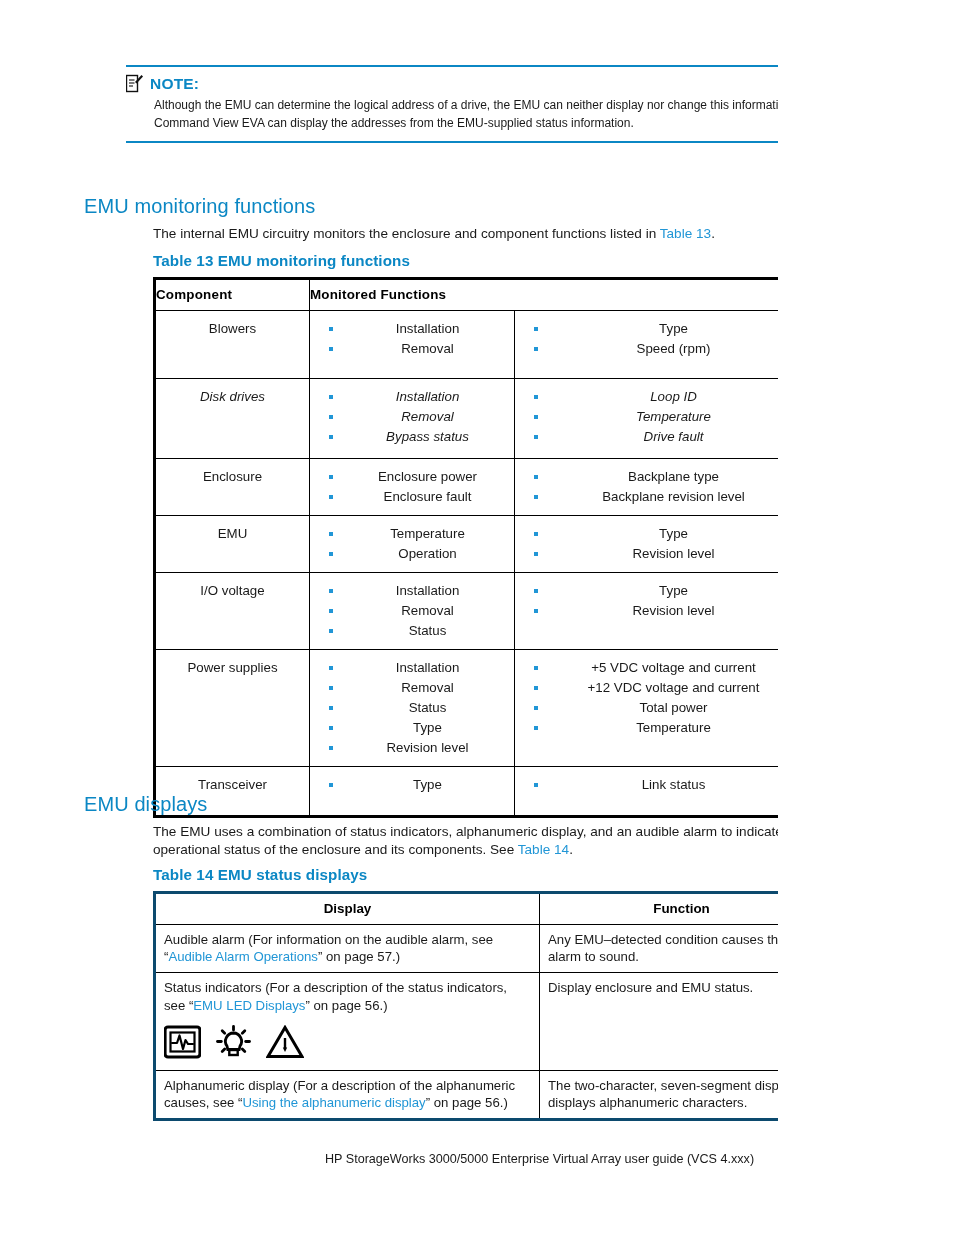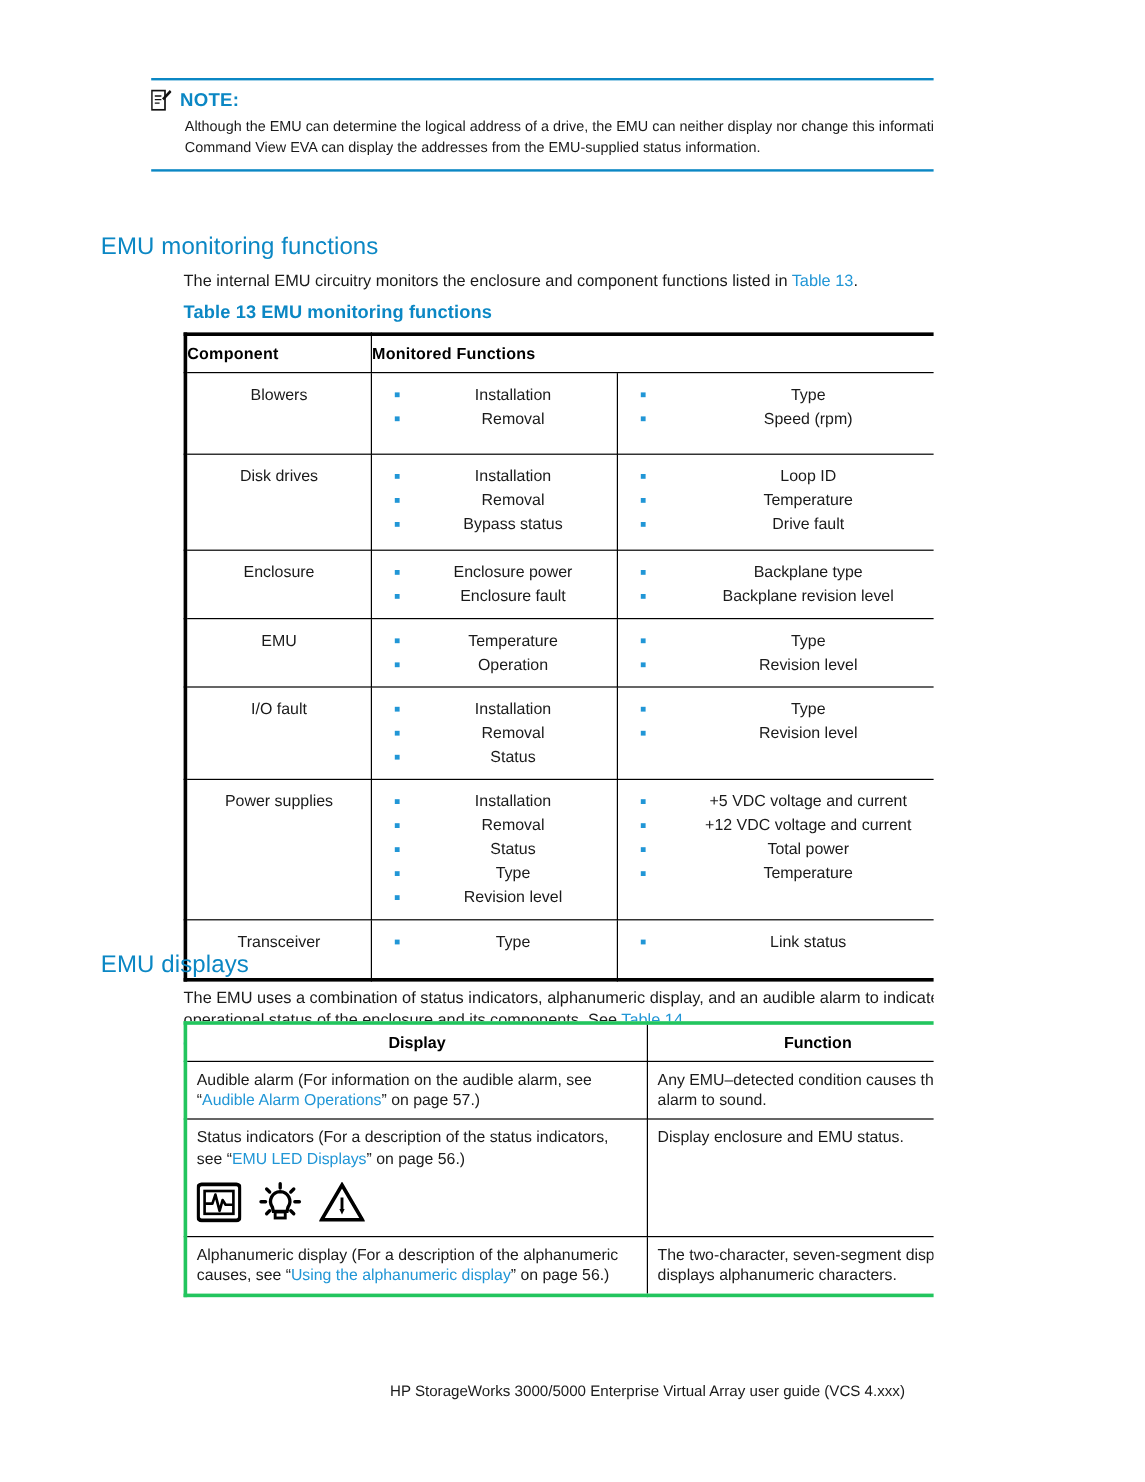--- a/index.html
+++ b/index.html
@@ -140,24 +140,24 @@
     top: 8px;
     width: 4px;
     height: 4px;
     background: #2196d6;
   }
 
   
   .t14 {
     position: absolute;
     left: 153px;
-    top: 851px;
+    top: 891px;
     width: 670px;
     border-collapse: collapse;
-    border: 3px solid #22c55e;
+    border: 3px solid #0c4a6e;
     table-layout: fixed;
     background: #fff;
   }
   .t14 th, .t14 td {
     border: 1px solid #000;
     vertical-align: top;
   }
   .t14 thead th {
     text-align: center;
     font-size: 13.4px;
@@ -244,21 +244,21 @@
           </ul>
         </td>
         <td class="fn">
           <ul class="bl">
             <li>Type</li>
             <li>Speed (rpm)</li>
           </ul>
         </td>
       </tr>
 
-      <tr style="height:80px;">
+      <tr style="height:80px;font-style:italic;">
         <td class="comp">Disk  drives</td>
         <td class="fn">
           <ul class="bl">
             <li>Installation</li>
             <li>Removal</li>
             <li>Bypass status</li>
           </ul>
         </td>
         <td class="fn">
           <ul class="bl">
@@ -295,21 +295,21 @@
         </td>
         <td class="fn">
           <ul class="bl">
             <li>Type</li>
             <li>Revision level</li>
           </ul>
         </td>
       </tr>
 
       <tr style="height:63px;">
-        <td class="comp">I/O fault</td>
+        <td class="comp">I/O voltage</td>
         <td class="fn">
           <ul class="bl">
             <li>Installation</li>
             <li>Removal</li>
             <li>Status</li>
           </ul>
         </td>
         <td class="fn">
           <ul class="bl">
             <li>Type</li>

